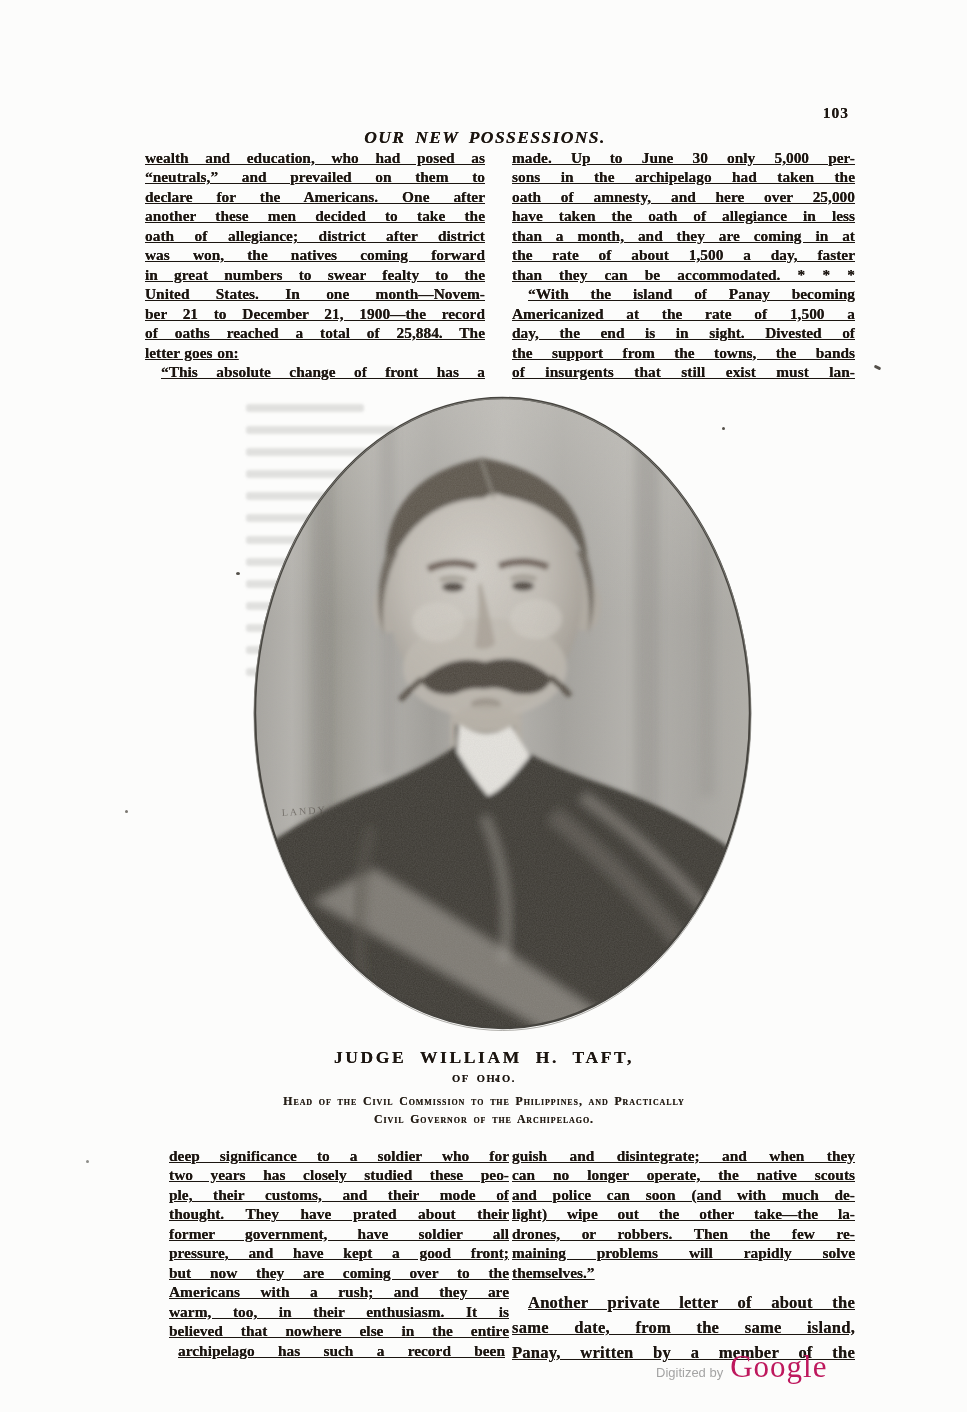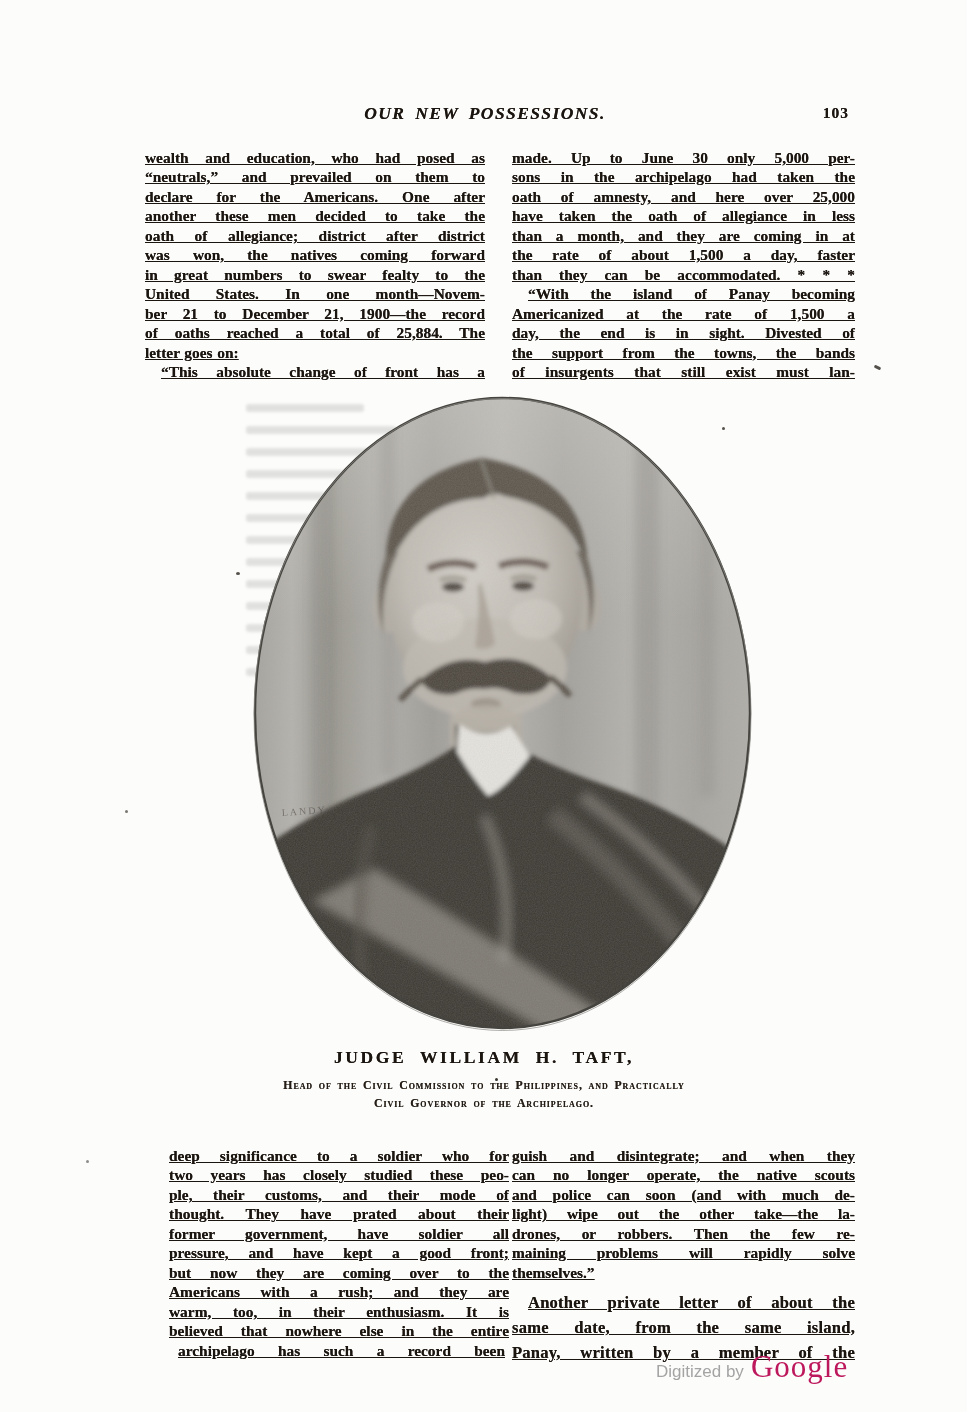--- a/index.html
+++ b/index.html
@@ -7,21 +7,21 @@
     position:relative;width:967px;height:1412px;overflow:hidden;
     background:#fcfcfb;
     font-family:"Liberation Serif", serif;
     color:#1b1510;
   }
   
   .header{position:absolute;left:145px;top:103px;width:710px;height:26px;}
   .header-title{
     position:absolute;left:0;right:30px;text-align:center;
     font-style:italic;font-weight:700;font-size:17.5px;letter-spacing:1.4px;
-    word-spacing:4px;text-shadow:0 0 .4px rgba(25,15,8,.8);
+    word-spacing:4px;text-shadow:0 0 .4px rgba(25,15,8,.8);margin-top:24px;
   }
   .page-number{
     position:absolute;right:6px;top:1px;font-weight:700;font-size:15.5px;
     letter-spacing:1px;text-shadow:0 0 .4px rgba(25,15,8,.8);
   }
   
   .textcol{position:absolute;font-size:15.4px;line-height:19.45px;font-weight:700;}
   #col-top-left{left:145px;top:148px;width:340px;}
   #col-top-right{left:512px;top:148px;width:343px;}
   #col-bottom-left{left:145px;top:1146px;width:340px;margin-left:24px;}
@@ -58,21 +58,21 @@
     margin-top:9px;font-size:11.8px;font-weight:700;font-variant:small-caps;
     letter-spacing:.9px;word-spacing:2px;line-height:17.5px;color:#241d15;
     text-shadow:0 0 .3px rgba(25,15,8,.7);
   }
   .cap-role .role-line{display:block;}
   
   .watermark{
     position:absolute;left:656px;top:1349px;display:flex;align-items:baseline;
     gap:7px;z-index:3;
   }
-  .wm-prefix{font-family:"Liberation Sans",sans-serif;font-size:17px;color:#a4a4a4;text-align:center;}
+  .wm-prefix{font-family:"Liberation Sans",sans-serif;font-size:13px;color:#a4a4a4;text-align:center;}
   .wm-logo{font-family:"Liberation Serif",serif;font-size:31px;color:#be185d;letter-spacing:1px;}
   
   .speck{position:absolute;background:#54504a;border-radius:50%;z-index:4;}
   .s1{left:722px;top:427px;width:3px;height:3px;}
   .s2{left:236px;top:572px;width:4px;height:3px;}
   .s3{left:86px;top:1160px;width:3px;height:3px;background:#8d8d89;}
   .s4{left:874px;top:366px;width:7px;height:3px;border-radius:2px;transform:rotate(25deg);}
   .s5{left:125px;top:810px;width:3px;height:3px;background:#7b7771;}
   .s6{left:495px;top:1078px;width:3px;height:3px;background:#3a352f;}
 </style>
@@ -215,20 +215,21 @@
       </g>
       <text x="30" y="420" font-size="10" letter-spacing="2" fill="#3c362f" opacity=".55" transform="rotate(-4 30 420)" font-family="Liberation Serif, serif">LANDY</text>
       <rect width="501" height="635" filter="url(#grainF)" opacity=".5"></rect>
     </g>
     <ellipse cx="250.5" cy="317" rx="247.5" ry="315" fill="none" stroke="#46443f" stroke-width="2.4"></ellipse>
     <ellipse cx="250.5" cy="318.5" rx="248.5" ry="316" fill="none" stroke="#8f8d88" stroke-width="1" opacity=".7"></ellipse>
   </svg>
 
   <div class="caption">
     <div class="cap-name">JUDGE WILLIAM H. TAFT,</div>
+    <div class="cap-origin">OF OHIO.</div>
     <div class="cap-role">
       <span class="role-line">Head of the Civil Commission to the Philippines, and Practically</span>
       <span class="role-line">Civil Governor of the Archipelago.</span>
     </div>
   </div>
 
   <div class="textcol" id="col-bottom-left">
       <div class="tline">deep significance to a soldier who for</div>
       <div class="tline">two years has closely studied these peo-</div>
       <div class="tline">ple, their customs, and their mode of</div>

